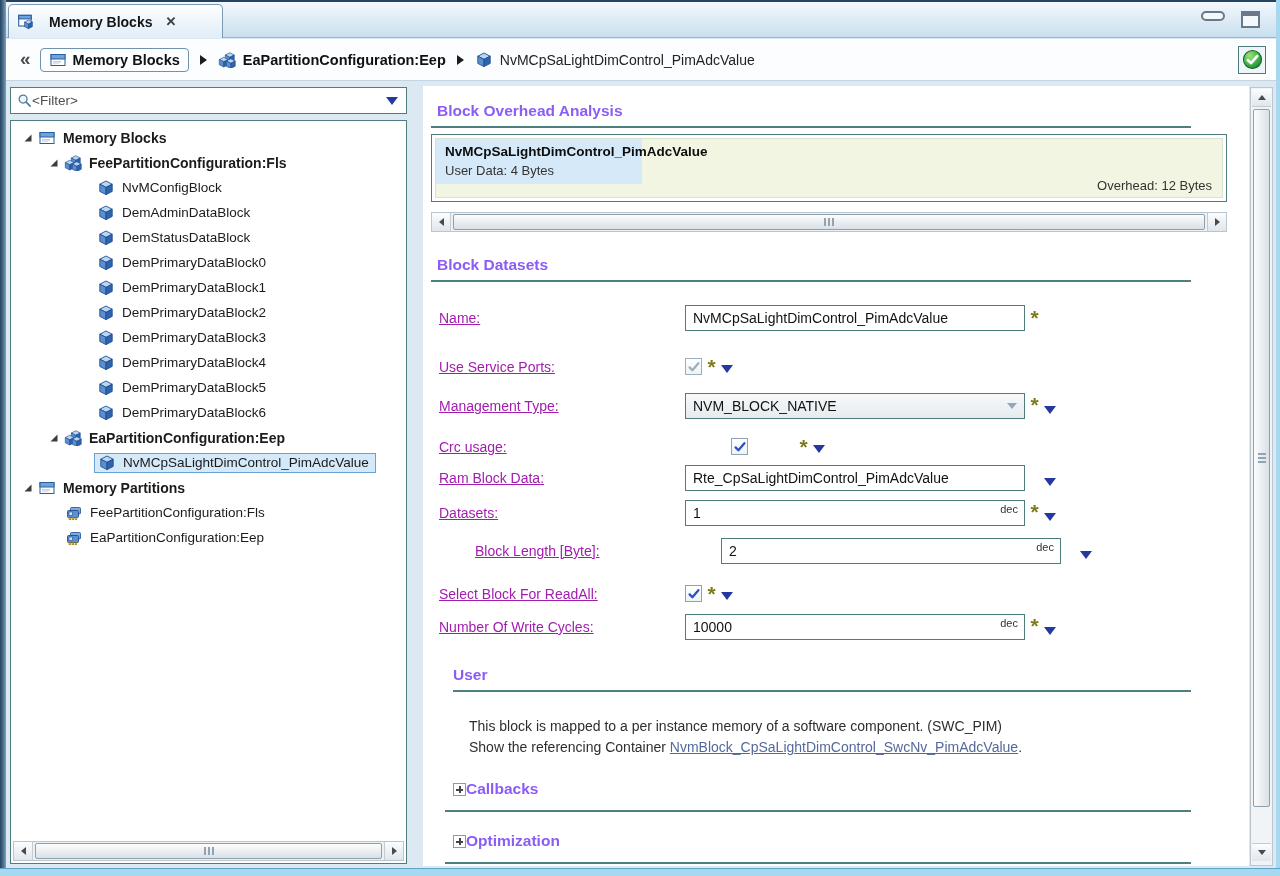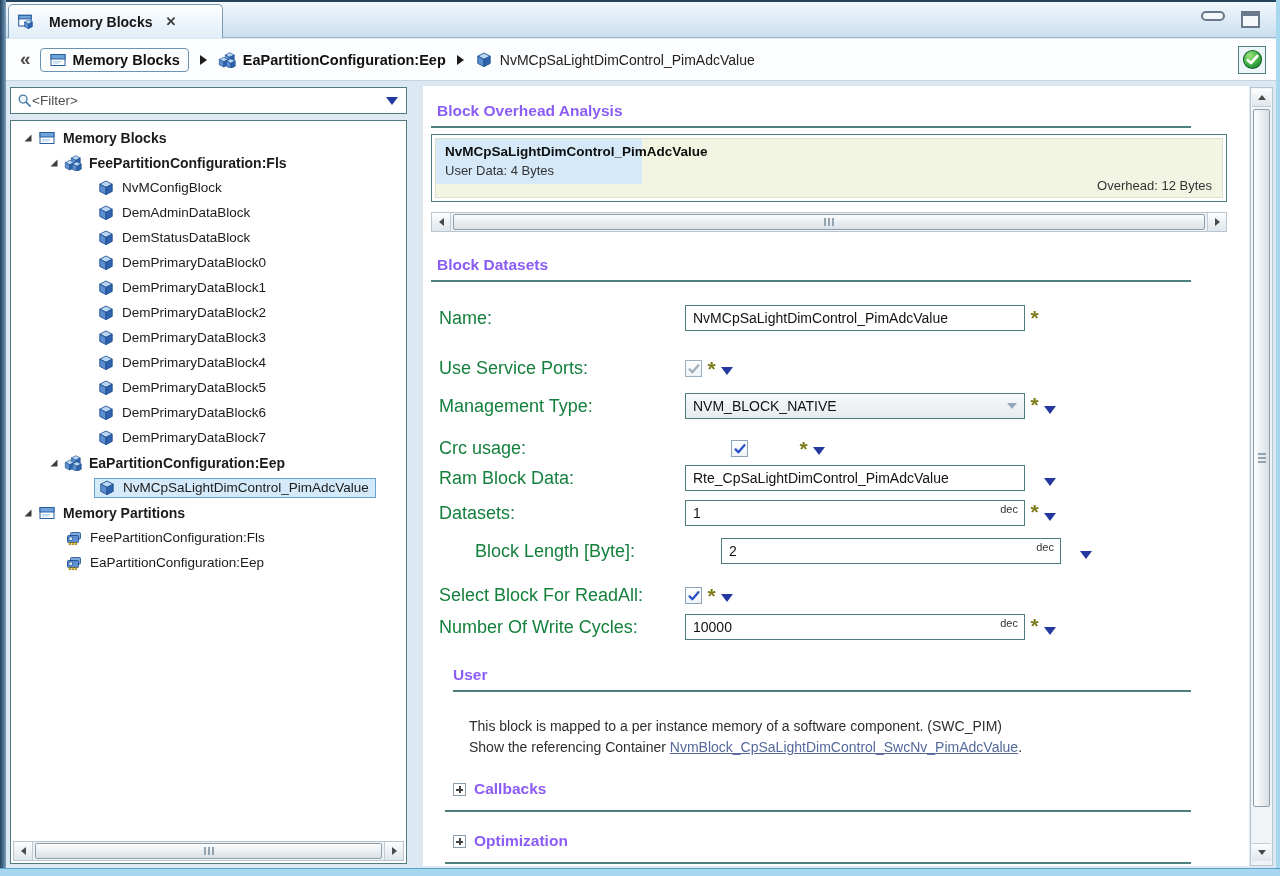--- a/index.html
+++ b/index.html
@@ -96,42 +96,42 @@
   .ov-box { position:absolute; left:8px; top:48px; width:796px; height:68px;
             border:1px solid #4f7d7d; background:#fff; padding:3px; }
   .ov-inner { position:relative; width:100%; height:100%; background:#f3f5e3; border:1px solid #dde0cd; }
   .ov-blue { position:absolute; left:0; top:0; width:206px; height:45px; background:#d6e9f8; }
   .ov-name { position:absolute; left:9px; top:5px; font-weight:bold; font-size:13.5px; color:#0d0d0d; }
   .ov-user { position:absolute; left:9px; top:24px; font-size:13px; color:#333; }
   .ov-ovh  { position:absolute; right:10px; bottom:4px; font-size:13px; color:#333; }
 
   .form { position:absolute; left:0; top:0; width:100%; height:100%; }
   .frow { position:absolute; left:16px; display:flex; align-items:center; }
-  .flabel { width:246px; font-size:18px; color:#15803d; flex:none; }
+  .flabel { width:246px; font-size:14px; color:#a21caf; flex:none;text-decoration:underline; }
   .fld { width:340px; height:26px; border:1px solid #4f7d7d; background:#fff;
          display:flex; align-items:center; padding:0 7px; font-size:14px; color:#121212; position:relative; flex:none; }
   .fld .dec { position:absolute; top:2px; right:6px; font-size:11px; color:#333; }
   .fld.select { background:linear-gradient(#f7f9fa,#e6ebef); }
   .sel-chev { position:absolute; right:7px; top:9px; width:0; height:0;
               border-left:5px solid transparent; border-right:5px solid transparent; border-top:6px solid #93a9bb; }
   .suffix { display:flex; align-items:flex-start; margin-left:3px; }
   .req { color:#7c7c1a; font-weight:bold; font-size:21px; line-height:14px; width:13px; text-align:center; }
   .req.blank { visibility:hidden; }
   .dd-tri { width:0; height:0; border-left:6px solid transparent; border-right:6px solid transparent;
             border-top:8px solid #2438a0; margin-top:8px; margin-left:3px; }
   .suffix.inline .dd-tri { margin-top:5px; }
   .cb { width:17px; height:17px; border:1px solid #8aa3b8; background:linear-gradient(#fff,#eef3f7);
         flex:none; display:flex; align-items:center; justify-content:center; }
 
   .para { position:absolute; left:46px; font-size:14px; color:#2e2e2e; line-height:21px; }
   .link { color:#54699b; text-decoration:underline; }
   .plus { width:13px; height:13px; border:1px solid #8a9aa8; background:#fff; position:relative; flex:none; }
   .plus::before { content:""; position:absolute; left:2px; right:2px; top:5px; height:2px; background:#454545; }
   .plus::after  { content:""; position:absolute; top:2px; bottom:2px; left:5px; width:2px; background:#454545; }
-  .secrow { position:absolute; left:30px; display:flex; align-items:center; gap:8px; }
+  .secrow { position:absolute; left:30px; display:flex; align-items:center; }
 </style>
 </head>
 <body>
 
 <svg width="0" height="0" style="position:absolute">
   <defs>
     <symbol id="i-cube" viewBox="0 0 16 16">
       <polygon points="8,1 14.2,4.2 8,7.4 1.8,4.2" fill="#b9d7f3" stroke="#1d4f91" stroke-width="0.9"></polygon>
       <polygon points="1.8,4.2 8,7.4 8,14.6 1.8,11.4" fill="#5d8fd0" stroke="#1d4f91" stroke-width="0.9"></polygon>
       <polygon points="14.2,4.2 8,7.4 8,14.6 14.2,11.4" fill="#2f63ae" stroke="#1d4f91" stroke-width="0.9"></polygon>
@@ -326,26 +326,20 @@
           <use href="#i-cube"></use>
         </svg>
       <span>DemPrimaryDataBlock5</span>
     </div>
     <div class="tree-row l2">
       <svg class="ticon">
           <use href="#i-cube"></use>
         </svg>
       <span>DemPrimaryDataBlock6</span>
     </div>
-    <div class="tree-row l2">
-      <svg class="ticon">
-          <use href="#i-cube"></use>
-        </svg>
-      <span>DemPrimaryDataBlock7</span>
-    </div>
     <div class="tree-row bold l1">
       <span class="twisty">
           <svg width="10" height="10">
             <use href="#i-twisty"></use>
           </svg>
         </span>
       <svg class="ticon">
           <use href="#i-cubes"></use>
         </svg>
       <span>EaPartitionConfiguration:Eep</span>

